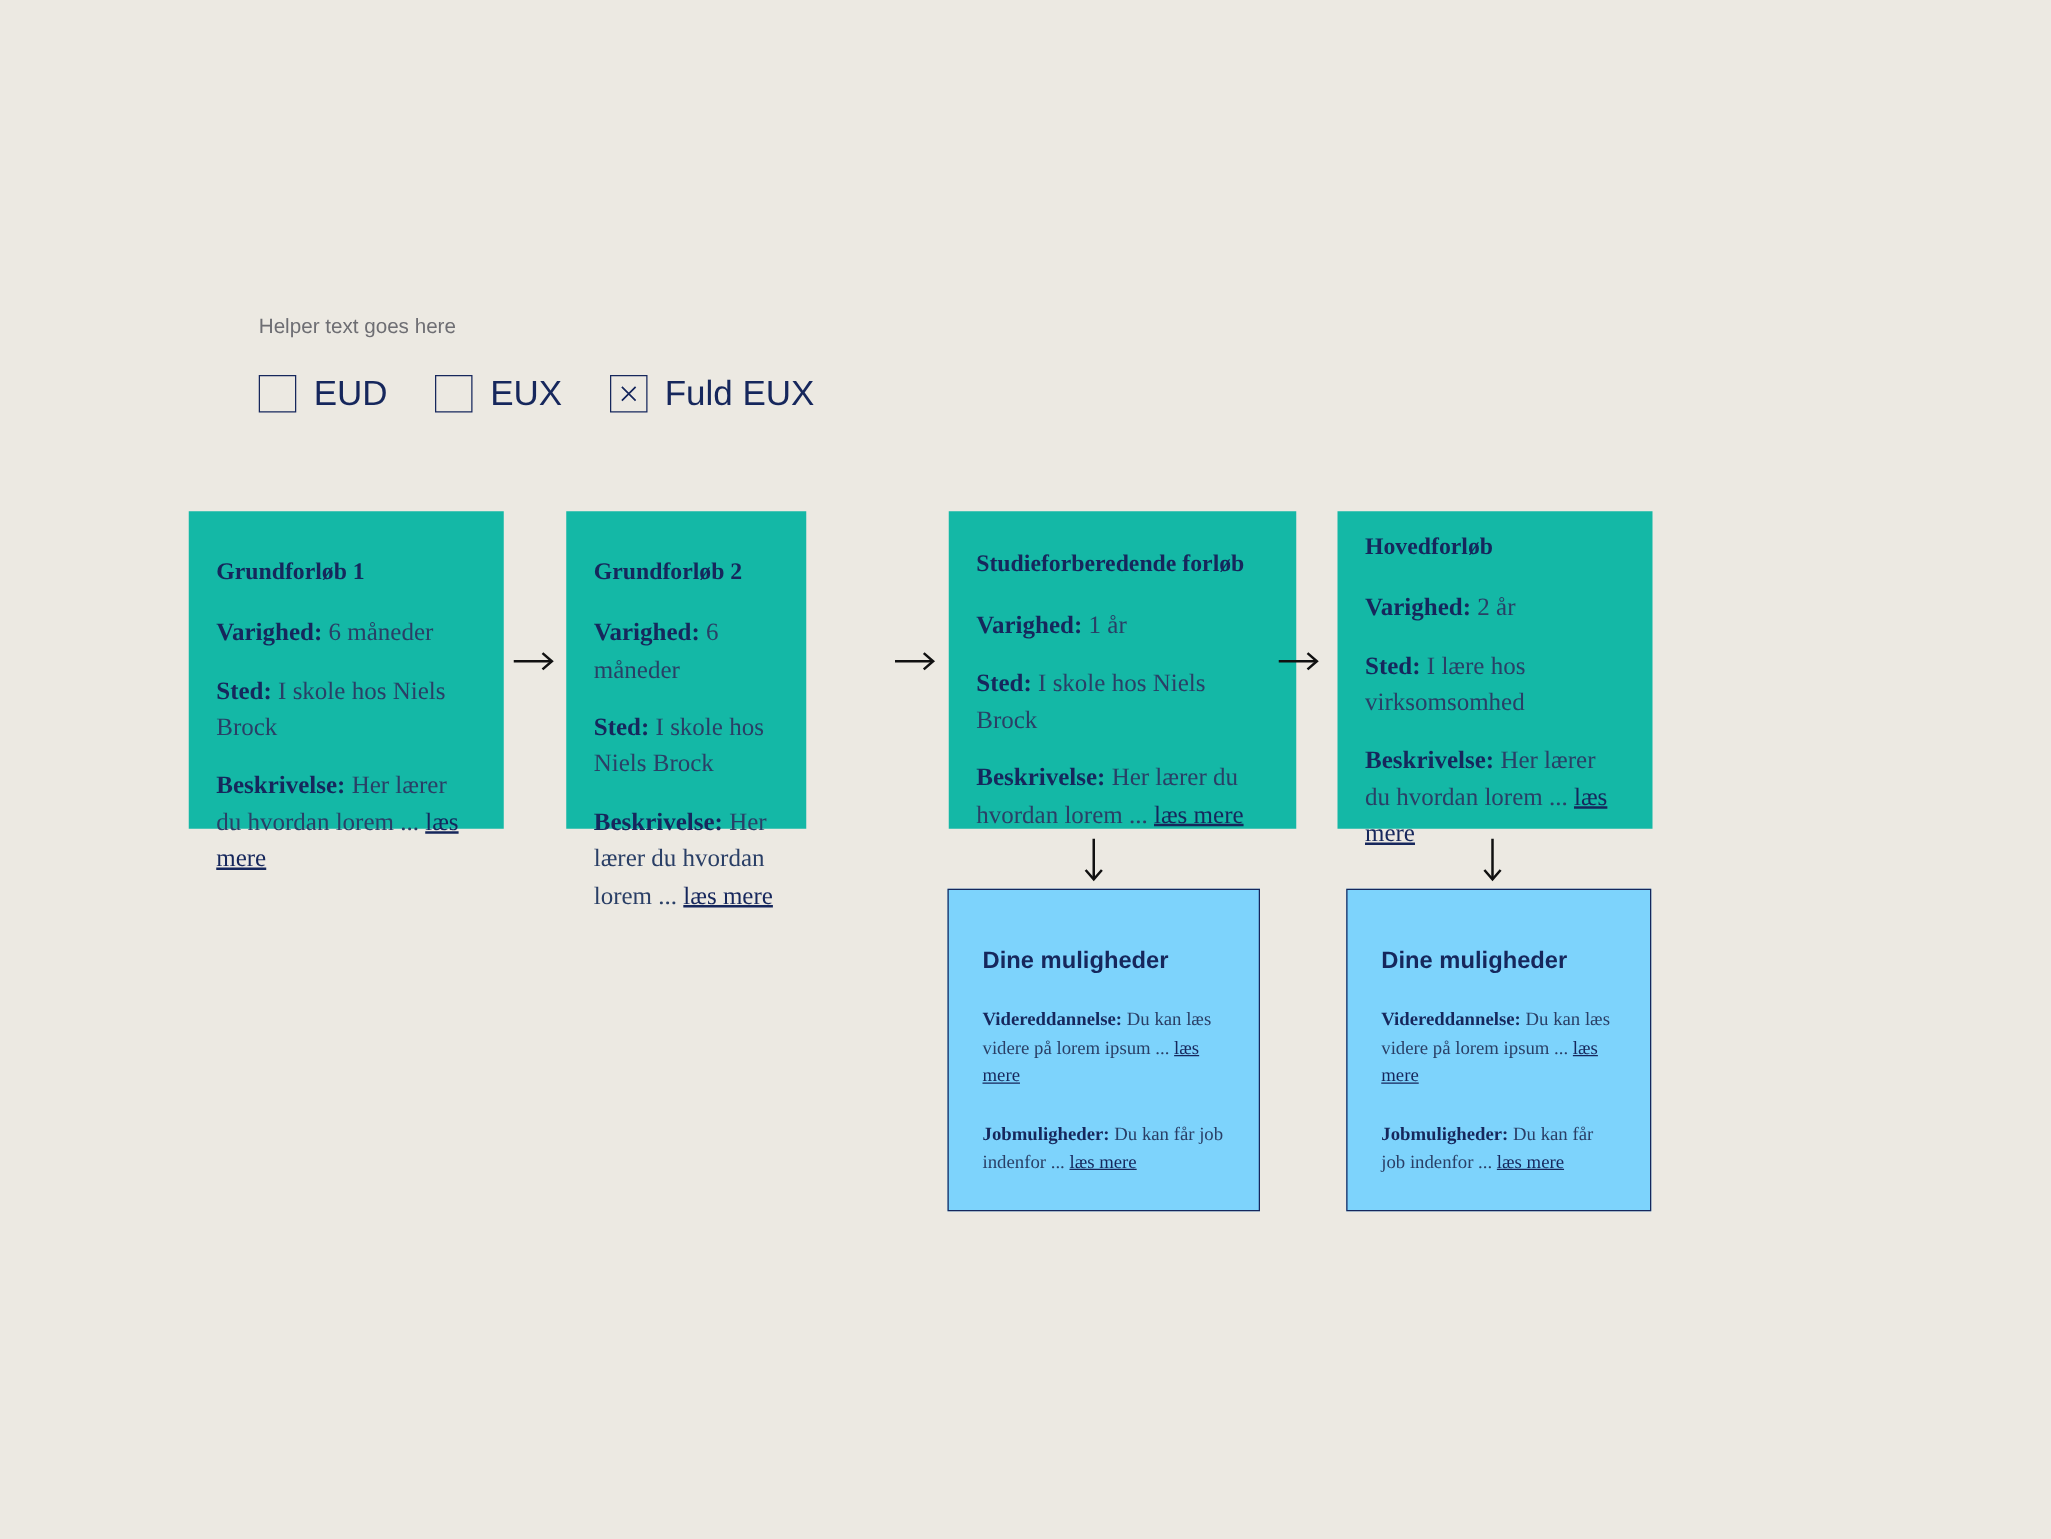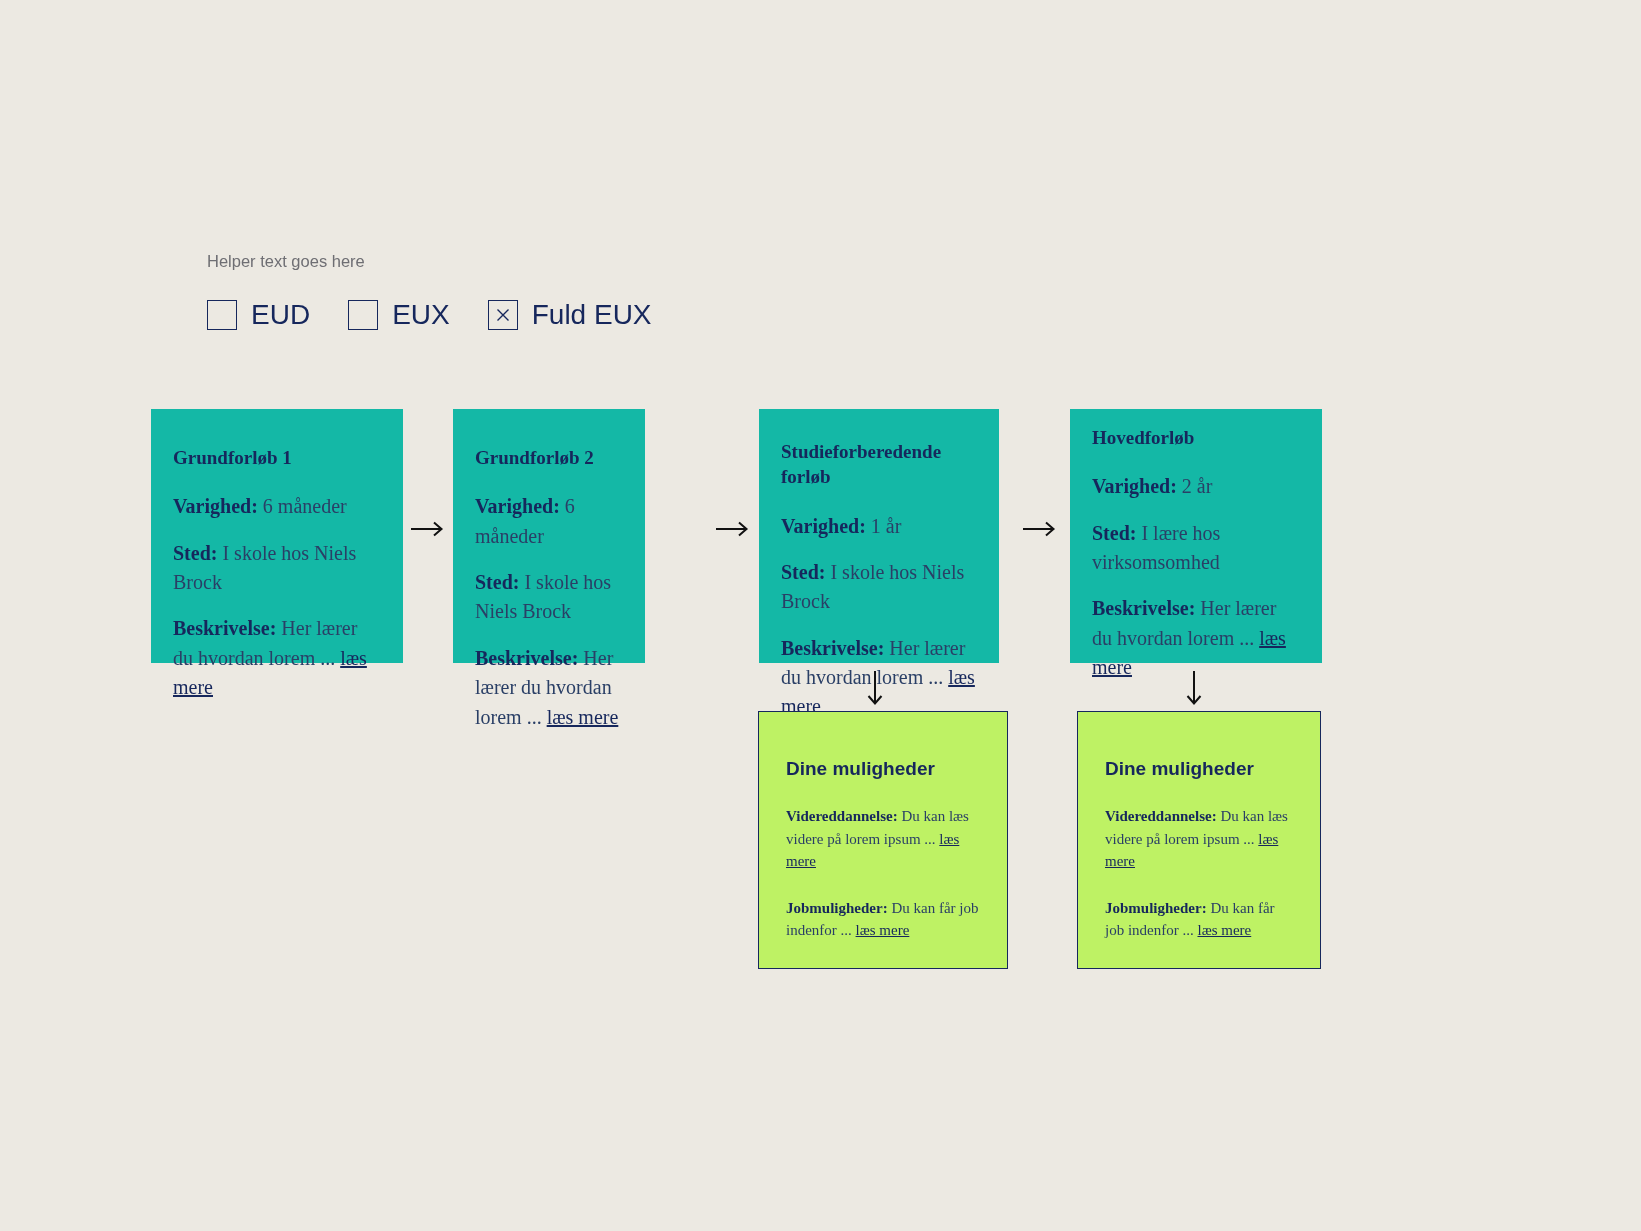--- a/index.html
+++ b/index.html
@@ -103,21 +103,21 @@
   }
   .read-more {
     color: #16275c;
     text-decoration: underline;
     cursor: pointer;
   }
 
   
   .outline-box {
     position: absolute;
-    background: #bef264;
+    background: #7dd3fc;
     border: 1.5px solid #16275c;
     box-sizing: border-box;
     padding: 44px 27px 12px 27px;
   }
   .outline-title {
     font-size: 19px;
     font-weight: bold;
     color: #16275c;
     margin: 0 0 24px 0;
     line-height: 1.33;
@@ -197,21 +197,21 @@
       <b>Sted:</b>
       <span>I skole hos Niels Brock</span>
     </div>
     <div class="card-row">
       <b>Beskrivelse:</b>
       <span>Her lærer du hvordan lorem ...</span>
       <a class="read-more">læs mere</a>
     </div>
   </div>
 
-  <div class="card row1" style="left:759px; width:240px; padding-top:30px;">
+  <div class="card row1" style="left:759px; width:278px; padding-top:30px;">
     <div class="card-title">Studieforberedende forløb</div>
     <div class="card-row">
       <b>Varighed:</b>
       <span>1 år</span>
     </div>
     <div class="card-row">
       <b>Sted:</b>
       <span>I skole hos Niels Brock</span>
     </div>
     <div class="card-row">

